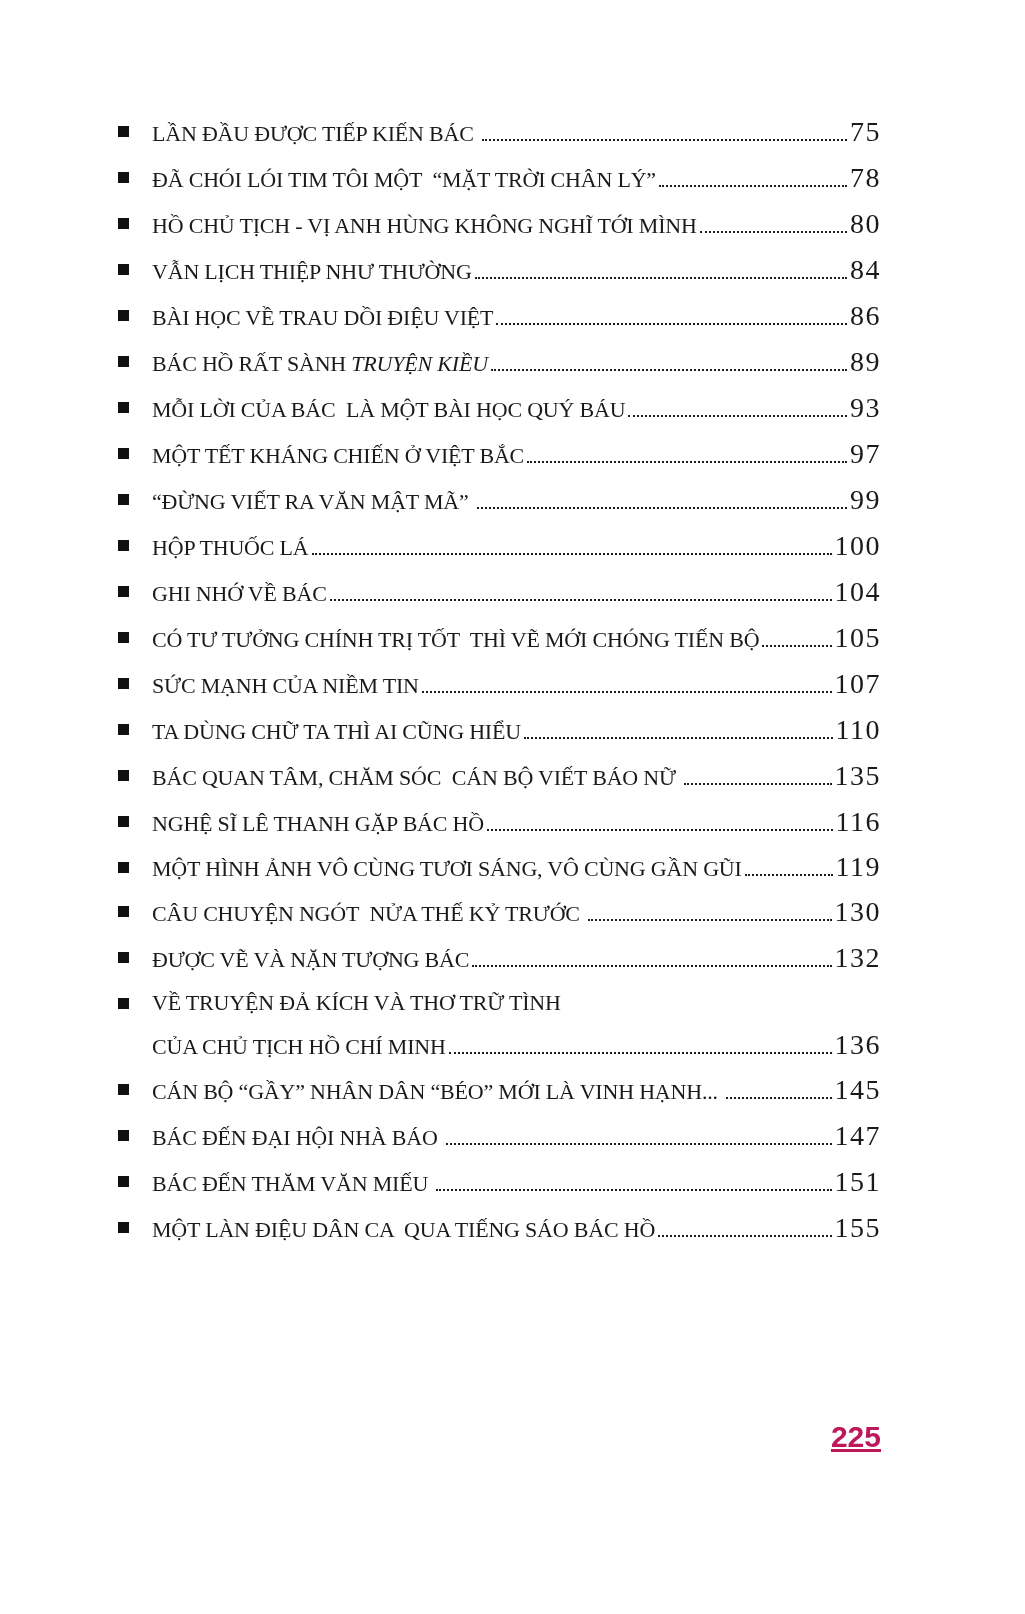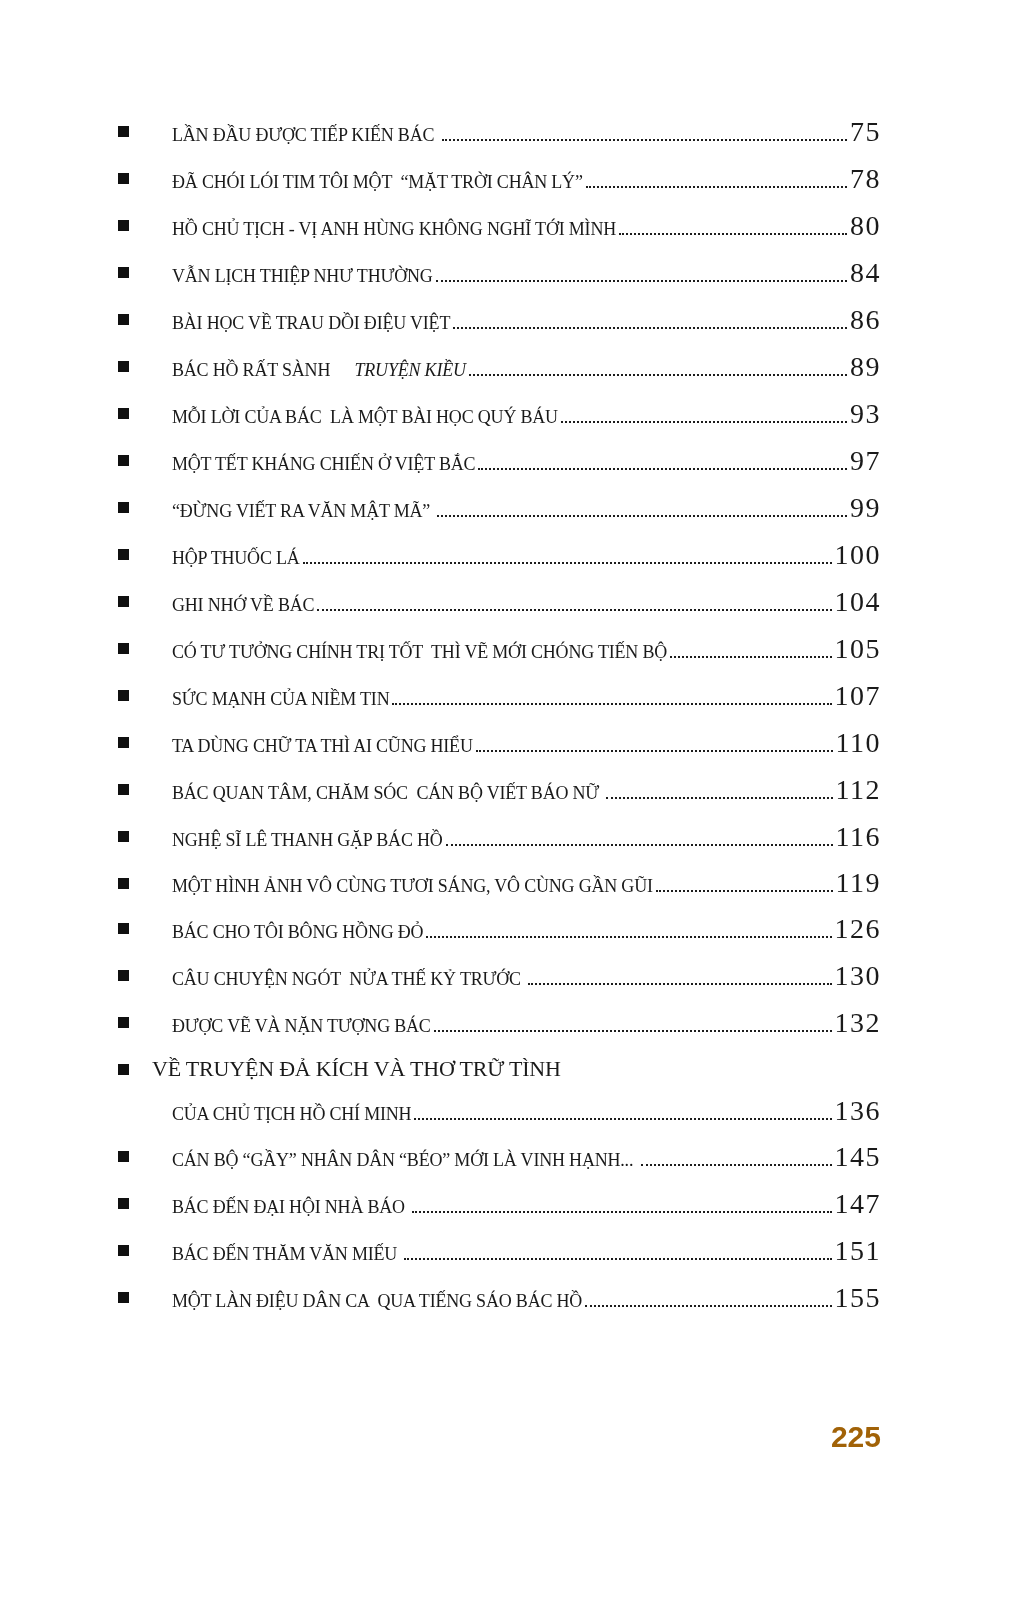--- a/index.html
+++ b/index.html
@@ -42,25 +42,24 @@
     line-height: 42px;
     white-space: pre;
     letter-spacing: -0.2px;
   }
   .main-line {
     display: flex;
     align-items: baseline;
   }
   .title {
     white-space: pre;
-    font-size: 18px;
+    font-size: 22px;
     line-height: 44px;
     letter-spacing: -0.2px;
     flex: 0 0 auto;
-    margin-left: 20px;
   }
   .row.two-line .title,
   .row.two-line .pagenum { line-height: 42px; }
   .title.italic { font-style: italic; }
   .leader {
     flex: 1 1 auto;
     min-width: 10px;
     height: 0;
     border-bottom: 2.2px dotted #1c1c1c;
     margin: 0 3px 0 3px;
@@ -73,21 +72,22 @@
     flex: 0 0 auto;
   }
   .folio {
     position: absolute;
     top: 1420px;
     right: 144px;
     font-family: "Liberation Sans", sans-serif;
     font-weight: bold;
     font-size: 30px;
     line-height: 34px;
-    color: #a16207;
+    color: #be185d;
+    text-decoration: underline;
   }
 </style>
 </head>
 <body>
 
 <div class="toc-list">
     <div class="row">
     <span class="bullet"></span>
     <div class="entry-body">
 
@@ -256,21 +256,21 @@
     </div>
   </div>
     <div class="row">
     <span class="bullet"></span>
     <div class="entry-body">
 
       <div class="main-line">
         <span class="title">BÁC QUAN TÂM, CHĂM SÓC  CÁN BỘ VIẾT BÁO NỮ </span>
 
         <span class="leader"></span>
-        <span class="pagenum">112</span>
+        <span class="pagenum">135</span>
       </div>
     </div>
   </div>
     <div class="row">
     <span class="bullet"></span>
     <div class="entry-body">
 
       <div class="main-line">
         <span class="title">NGHỆ SĨ LÊ THANH GẶP BÁC HỒ</span>
 
@@ -288,32 +288,20 @@
         <span class="leader"></span>
         <span class="pagenum">119</span>
       </div>
     </div>
   </div>
     <div class="row">
     <span class="bullet"></span>
     <div class="entry-body">
 
       <div class="main-line">
-        <span class="title">BÁC CHO TÔI BÔNG HỒNG ĐỎ</span>
-
-        <span class="leader"></span>
-        <span class="pagenum">126</span>
-      </div>
-    </div>
-  </div>
-    <div class="row">
-    <span class="bullet"></span>
-    <div class="entry-body">
-
-      <div class="main-line">
         <span class="title">CÂU CHUYỆN NGÓT  NỬA THẾ KỶ TRƯỚC </span>
 
         <span class="leader"></span>
         <span class="pagenum">130</span>
       </div>
     </div>
   </div>
     <div class="row">
     <span class="bullet"></span>
     <div class="entry-body">

